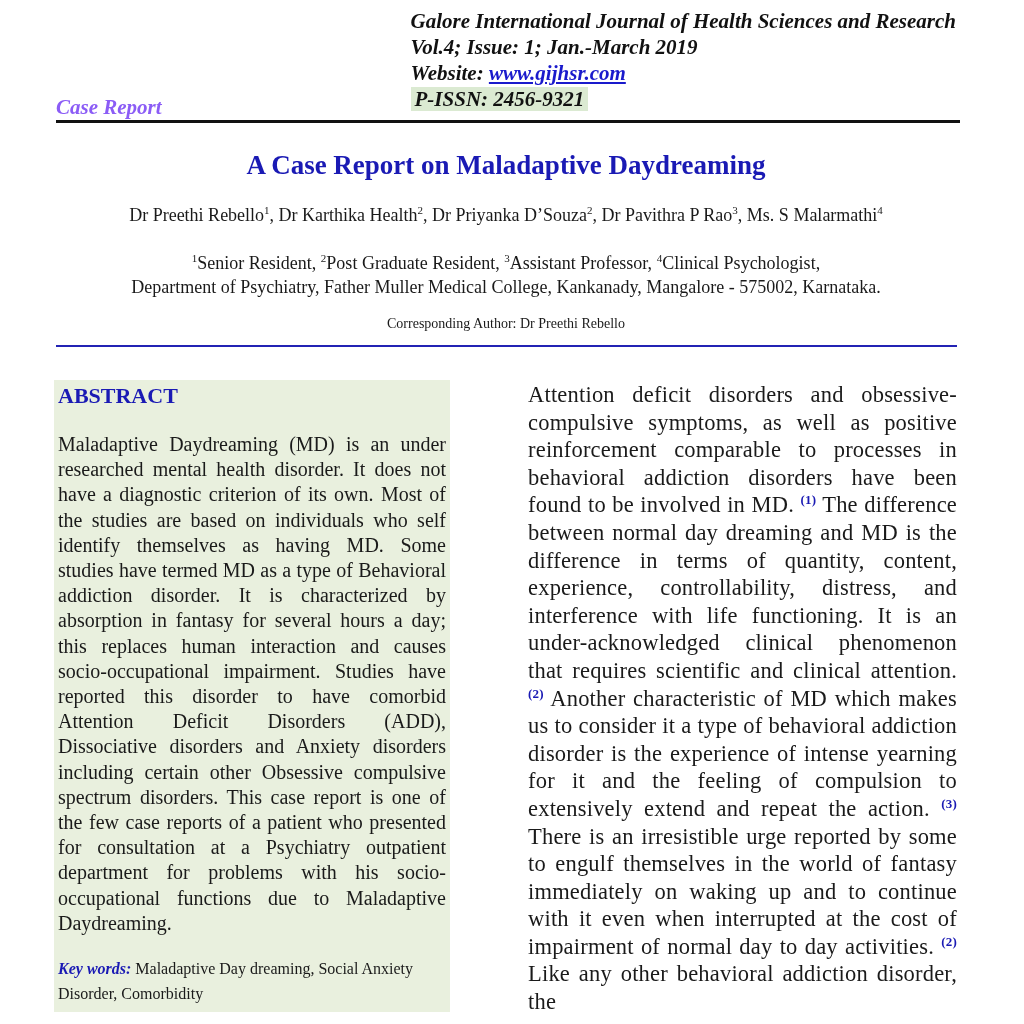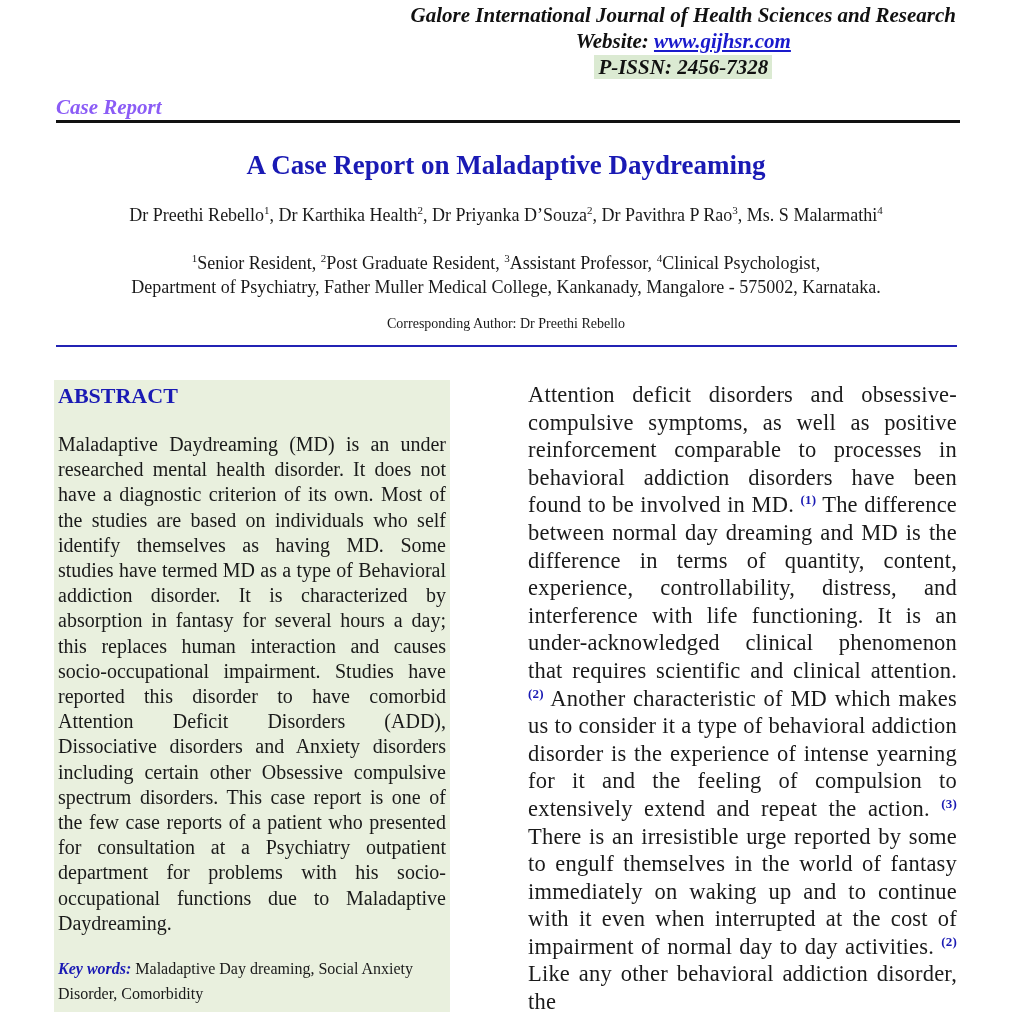--- a/index.html
+++ b/index.html
@@ -1,21 +1,21 @@
 <!DOCTYPE html>
 <html><head>
 <meta charset="utf-8">
 <style>
   html, body { margin: 0; padding: 0; background: #ffffff; }
   body {
     width: 1024px; height: 1024px; overflow: hidden; position: relative;
     font-family: "Liberation Serif", serif; color: #1a1a1a;
   }
   .journal-head {
-    position: absolute; right: 68px; top: 2px; text-align: center;
+    position: absolute; right: 68px; top: 8px; text-align: left;
     font-style: italic; font-weight: bold; font-size: 21px; line-height: 26px; color: #111;
   }
   .journal-head a { color: #1a1acc; text-decoration: underline; }
   .issn { background: #dbead2; padding: 0 4px; display: inline-block; line-height: 24px; }
   .case-label {
     position: absolute; left: 56px; top: 95px; font-style: italic; font-weight: bold;
     font-size: 21px; color: #8b5cf6;
   }
   .head-rule { position: absolute; left: 56px; top: 120px; width: 904px; height: 3px; background: #111; }
   .title {
@@ -51,24 +51,25 @@
     font-size: 22.5px; line-height: 27.6px; text-align: justify; text-align-last: justify; letter-spacing: 0.2px;
   }
   .body-col p { margin: 0; text-align-last: left; }
   .cite { color: #1a1ab4; font-weight: bold; font-size: 13px; vertical-align: super; line-height: 0; }
 </style>
 </head>
 <body>
 
 <div class="journal-head">
   <div>Galore International Journal of Health Sciences and Research</div>
+  <div>Vol.4; Issue: 1; Jan.-March 2019</div>
   <div>
     <span>Website: </span><a>www.gijhsr.com</a>
   </div>
-  <div><span class="issn">P-ISSN: 2456-7328</span></div>
+  <div><span class="issn">P-ISSN: 2456-9321</span></div>
 </div>
 
 <div class="case-label">Case Report</div>
 <div class="head-rule"></div>
 
 <div class="title">A Case Report on Maladaptive Daydreaming</div>
 
 <div class="authors">
   <span>Dr Preethi Rebello</span><sup>1</sup>,
   <span>Dr Karthika Health</span><sup>2</sup>,

